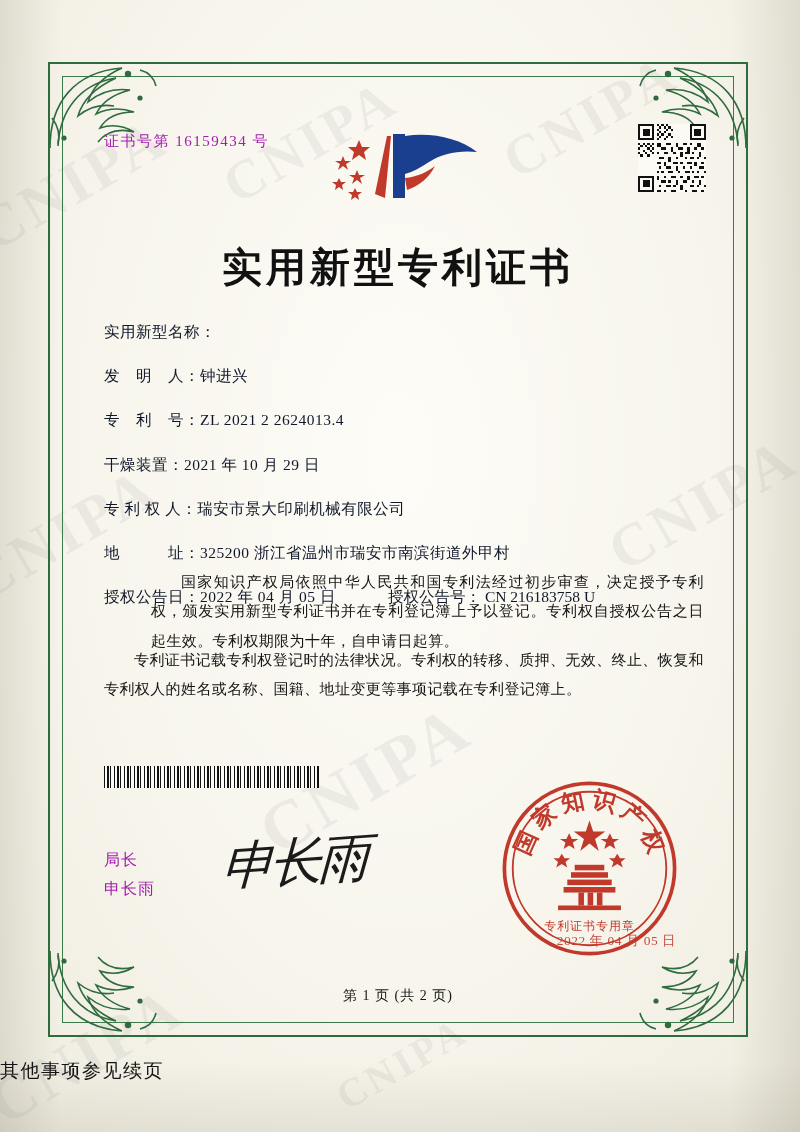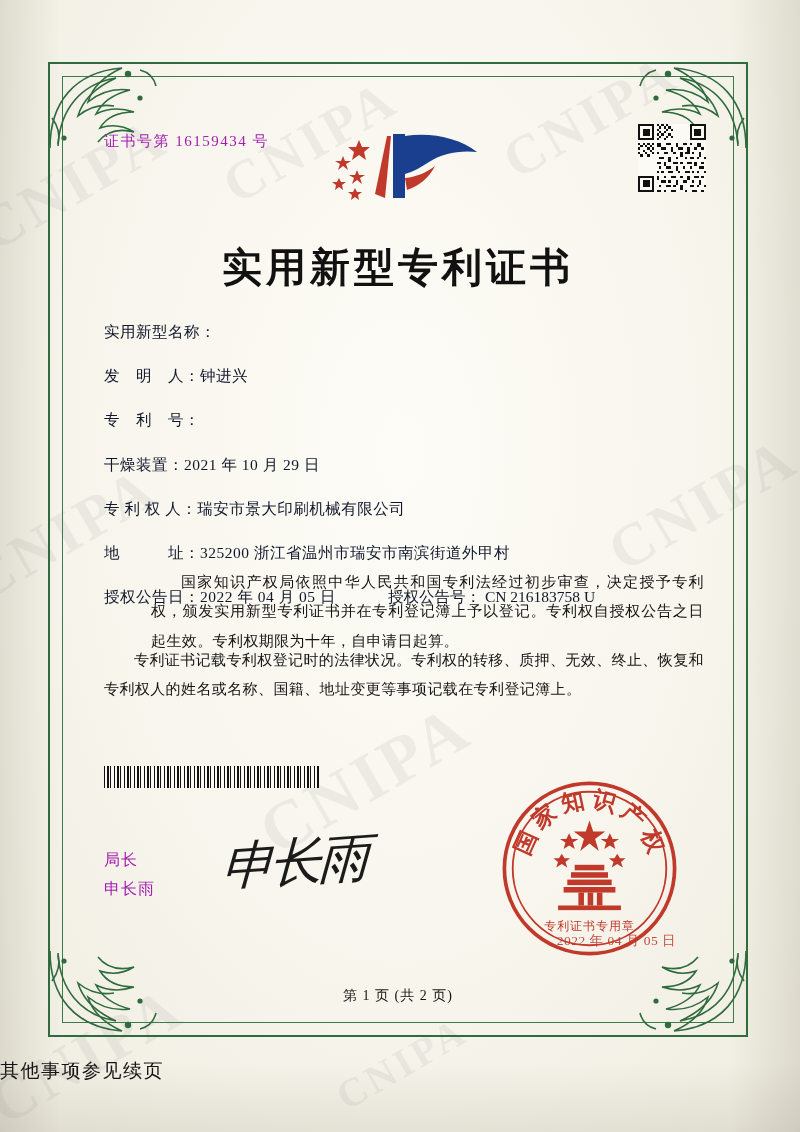--- a/index.html
+++ b/index.html
@@ -475,20 +475,21 @@
     <div class="fields">
       <div class="field-row">
         <span class="field-label">实用新型名称：</span>
       </div>
       <div class="field-row">
         <span class="field-label">发　明　人：</span>
         <span class="field-value">钟进兴</span>
       </div>
       <div class="field-row">
         <span class="field-label">专　利　号：</span>
+        <span class="field-value">ZL 2021 2 2624013.4</span>
       </div>
       <div class="field-row">
         <span class="field-label">干燥装置：</span>
         <span class="field-value">2021 年 10 月 29 日</span>
       </div>
       <div class="field-row">
         <span class="field-label">专 利 权 人：</span>
         <span class="field-value">瑞安市景大印刷机械有限公司</span>
       </div>
       <div class="field-row">

